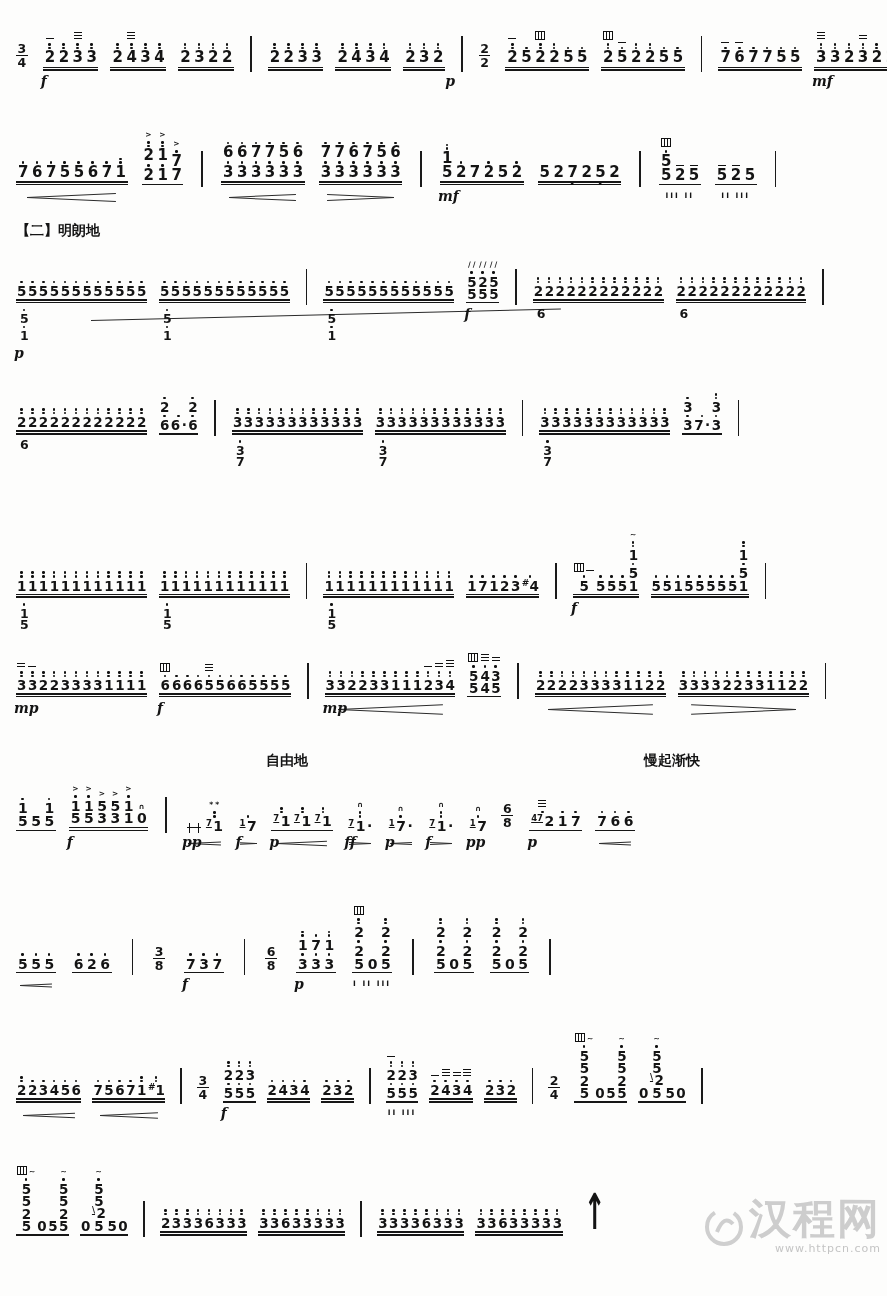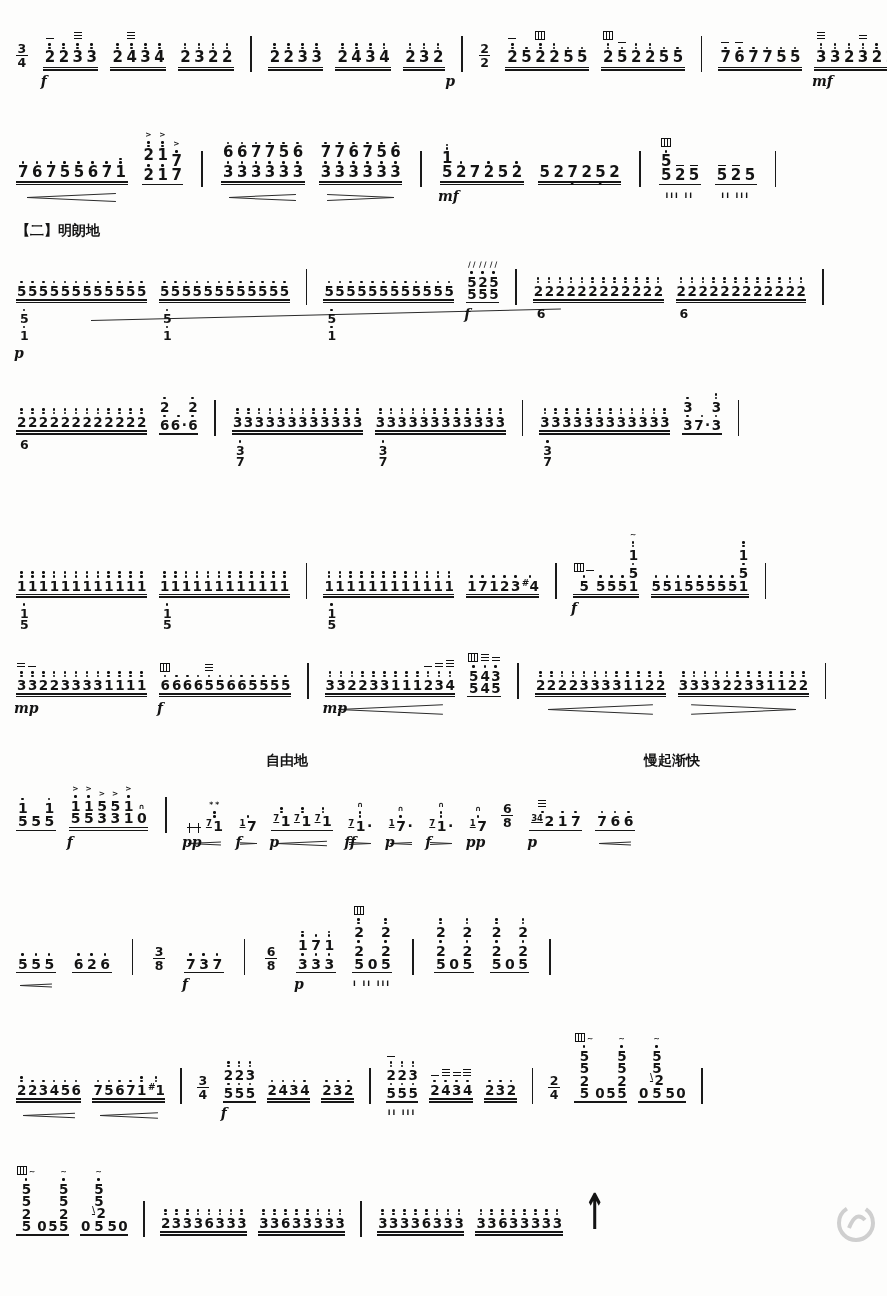--- a/index.html
+++ b/index.html
@@ -3932,21 +3932,21 @@
                 <div class="bars">
                   <div class="hl"></div>
                   <div class="hl"></div>
                   <div class="hl"></div>
                 </div>
               </div>
               <div class="ad">
                 <i class="dt"></i>
               </div>
               <div class="dg">
-                <span class="gr">34</span>
+                <span class="gr">47</span>
                 <span class="dd">2</span>
               </div>
             </div>
             <div class="note" style="font-size: 14px;">
               <div class="ad">
                 <i class="dt"></i>
               </div>
               <div class="dg">
                 <span class="dd">1</span>
               </div>
@@ -5245,14 +5245,18 @@
           </div>
         </div>
         <div class="arr">↑</div>
       </div>
     </div>
   <div class="wm">
     <svg width="50" height="50" viewBox="0 0 50 50">
       <circle cx="25" cy="25" r="17" fill="none" stroke="#cfcfcf" stroke-width="4" stroke-dasharray="70 20"></circle>
       <path d="M18 30 Q25 12 34 22" fill="none" stroke="#cfcfcf" stroke-width="4"></path>
     </svg>
+    <div class="wm-text">
+      <div class="wm-brand">汉程网</div>
+      <div class="wm-url">www.httpcn.com</div>
+    </div>
   </div>
 </div>
 
 </body></html>

